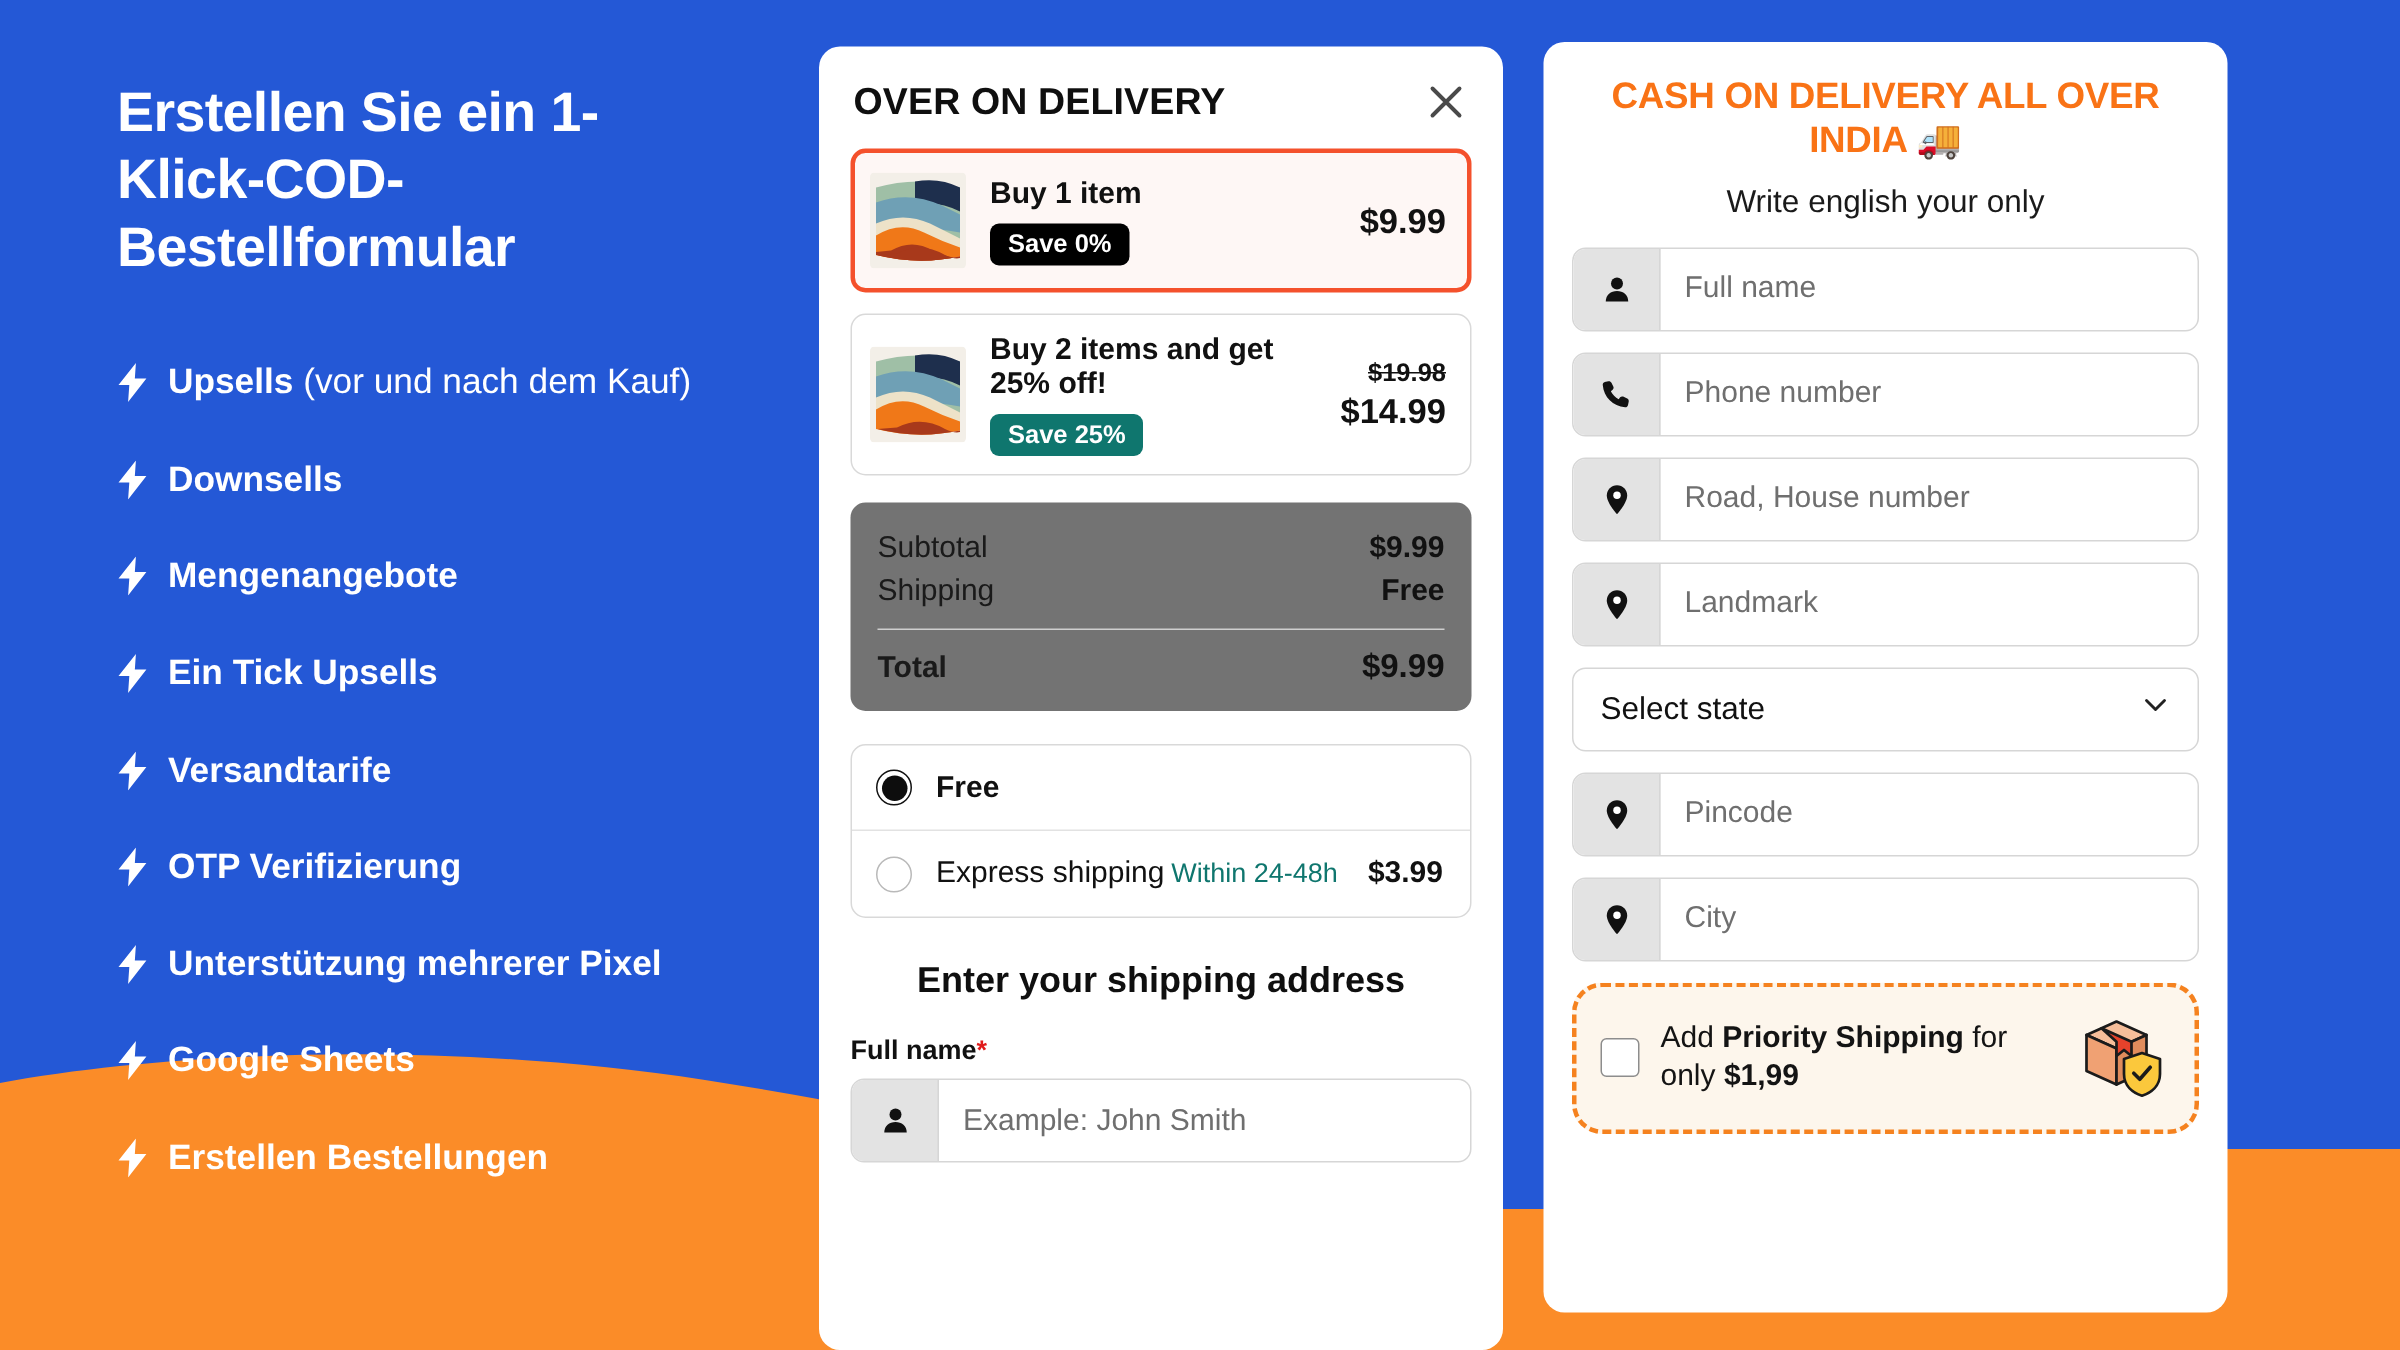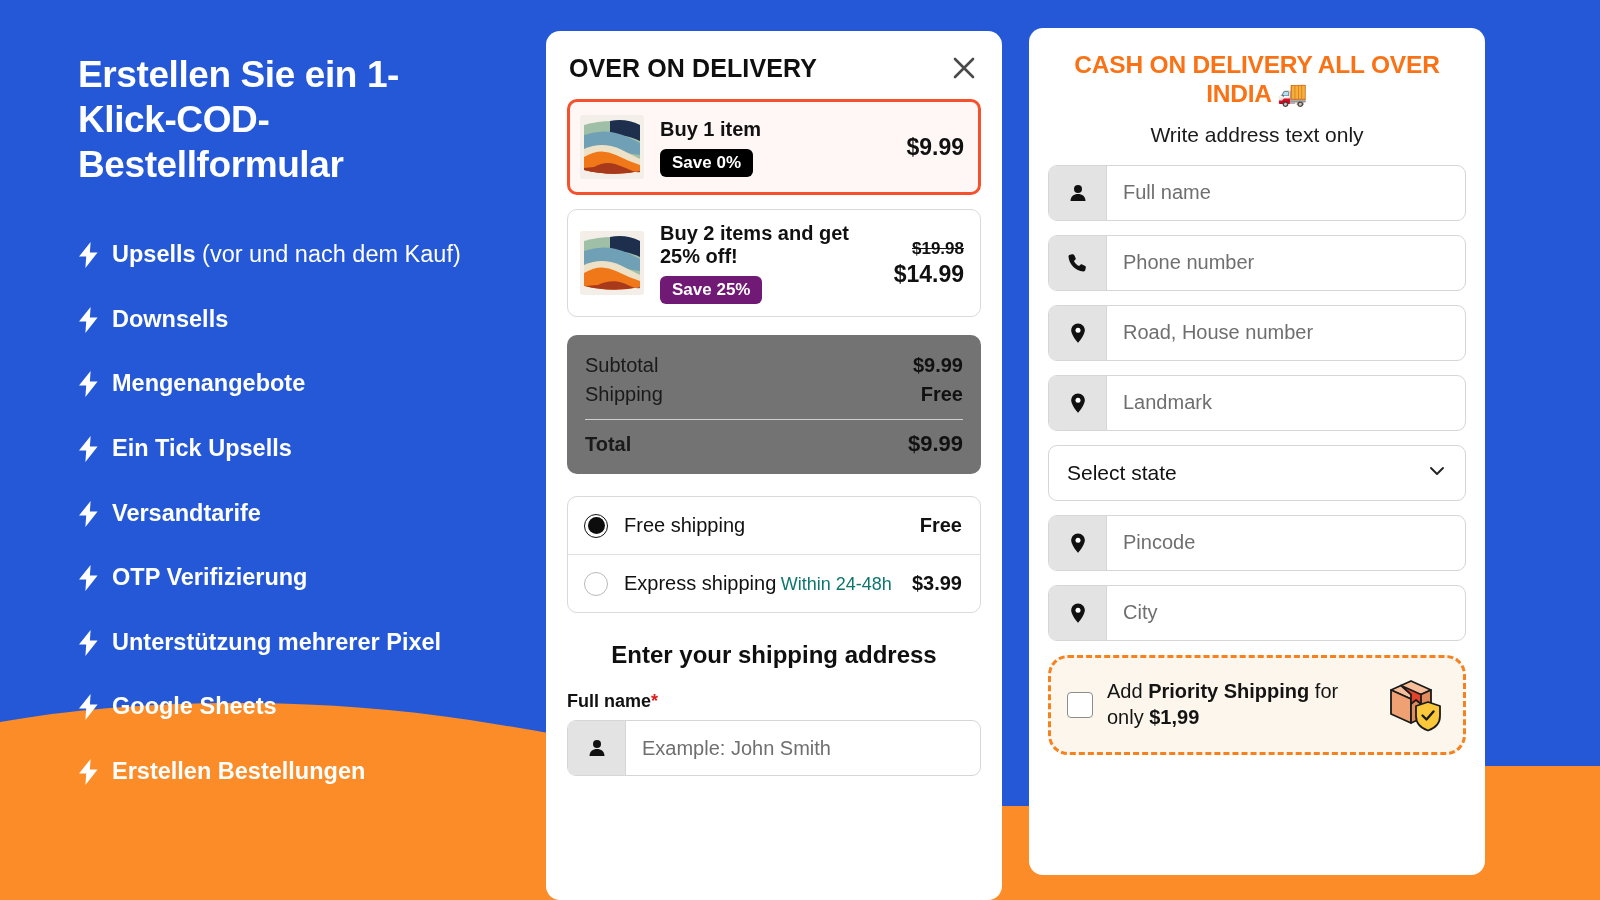--- a/index.html
+++ b/index.html
@@ -92,21 +92,21 @@
     font-size: 20px; font-weight: 700; color: #111; line-height: 1.15; margin-bottom: 8px;
   }
   .badge {
     display: inline-block;
     border-radius: 6px;
     font-size: 17px; font-weight: 700; color: #ffffff;
     padding: 5px 12px 6px 12px;
     line-height: 1;
   }
   .badge.grey { background: #000000; }
-  .badge.hot  { background: #701a75; }
+  .badge.hot  { background: #0f766e; }
   .offer-prices { flex: 0 0 auto; text-align: right; padding-left: 10px; }
   .price-old {
     font-size: 17px; color: #111; text-decoration: line-through; display: block; margin-bottom: 2px; font-weight: 600;
   }
   .price-now { font-size: 23px; font-weight: 700; color: #111; white-space: nowrap; }
 
   
   .summary {
     background: #737373;
     border-radius: 10px;
@@ -359,23 +359,20 @@
       <div class="sum-divider"></div>
       <div class="sum-row total">
         <span class="sum-label">Total</span>
         <span class="sum-value">$9.99</span>
       </div>
     </div>
 
     <div class="ship-box">
       <div class="ship-row">
         <span class="radio checked"></span>
-        <span class="ship-text">
-          <span class="ship-name">Free shipping</span>
-        </span>
         <span class="ship-price">Free</span>
       </div>
       <div class="ship-row">
         <span class="radio"></span>
         <span class="ship-text">
           <span class="ship-name">Express shipping</span>
           <span class="ship-sub">Within 24-48h</span>
         </span>
         <span class="ship-price">$3.99</span>
       </div>
@@ -392,21 +389,21 @@
           <path d="M4.5 20 C4.5 15.6 7.9 13 12 13 C16.1 13 19.5 15.6 19.5 20 Z" fill="#111"></path>
         </svg>
       </span>
       <input class="input-text" type="text" placeholder="Example: John Smith" style="">
     </div>
 
   </section>
 
   <section class="card india-card">
     <h2 class="india-title">CASH ON DELIVERY ALL OVER INDIA 🚚</h2>
-    <p class="india-sub">Write address text only</p>
+    <p class="india-sub">Write english your only</p>
 
     <div id="india-fields-top">
         <div class="india-field">
           <div class="input-group">
             <span class="input-icon">
               <svg width="24" height="24" viewBox="0 0 24 24" aria-hidden="true">
                 <circle cx="12" cy="8" r="4" fill="#111"></circle>
                 <path d="M4.5 20 C4.5 15.6 7.9 13 12 13 C16.1 13 19.5 15.6 19.5 20 Z" fill="#111"></path>
               </svg>
             </span>

